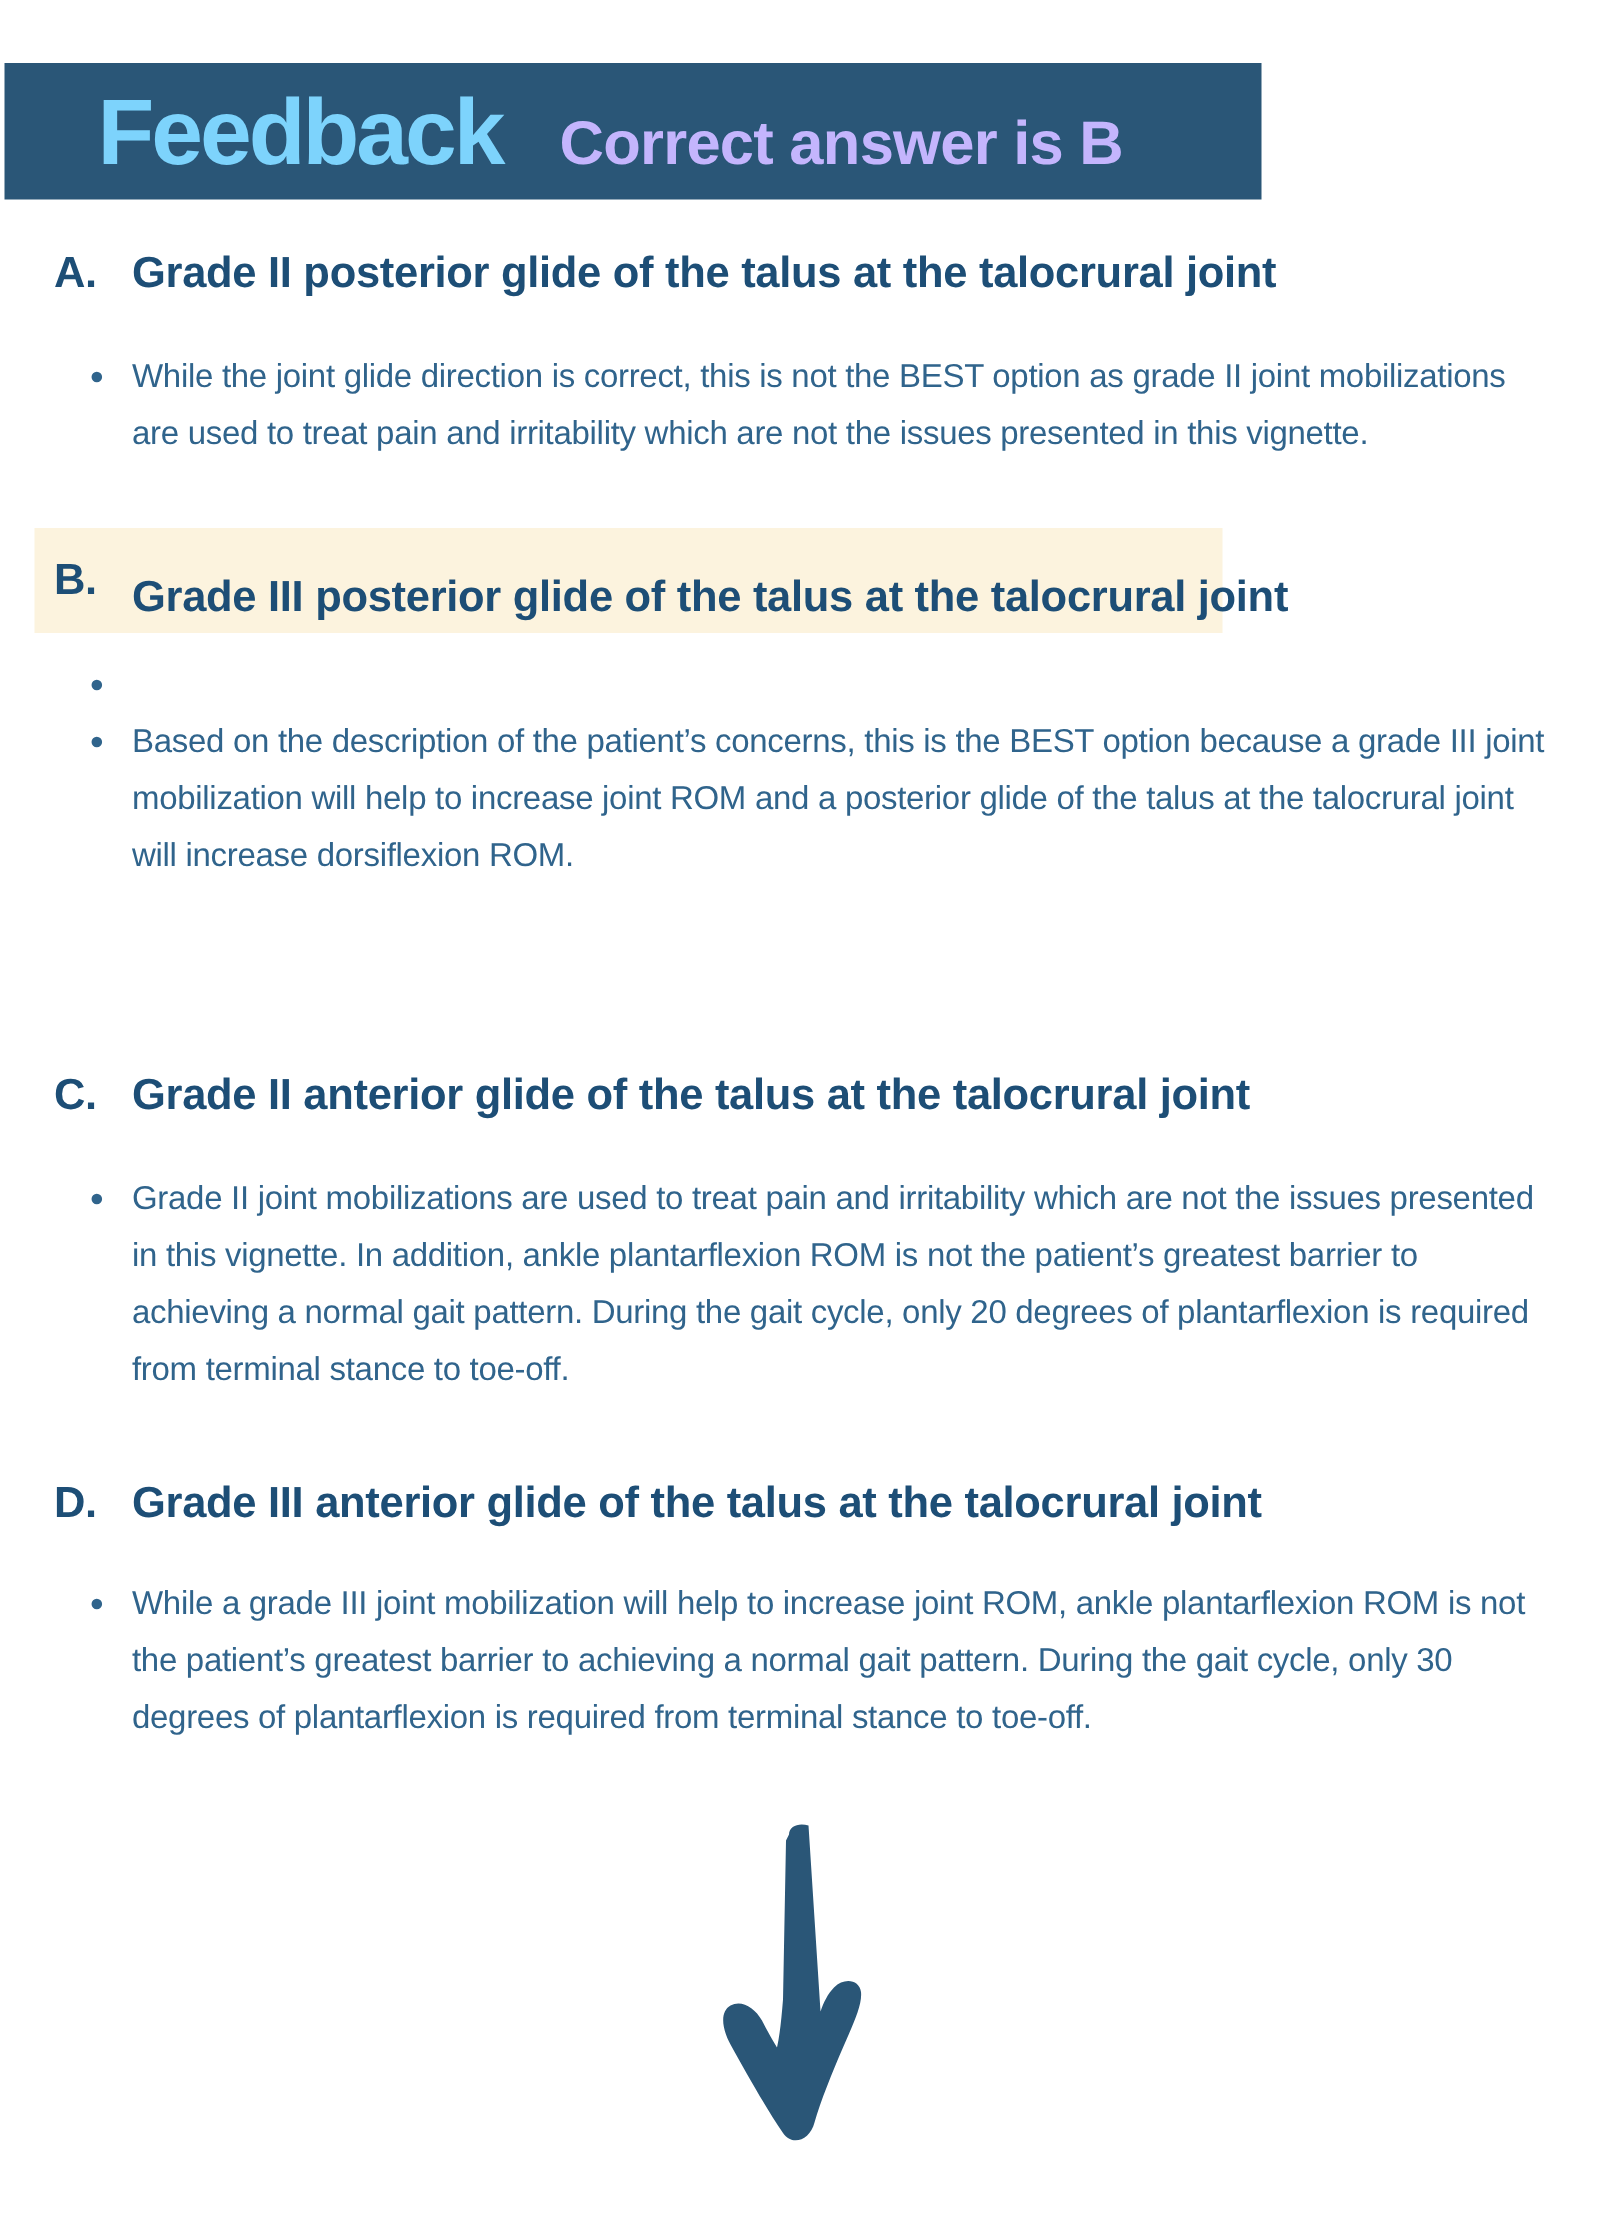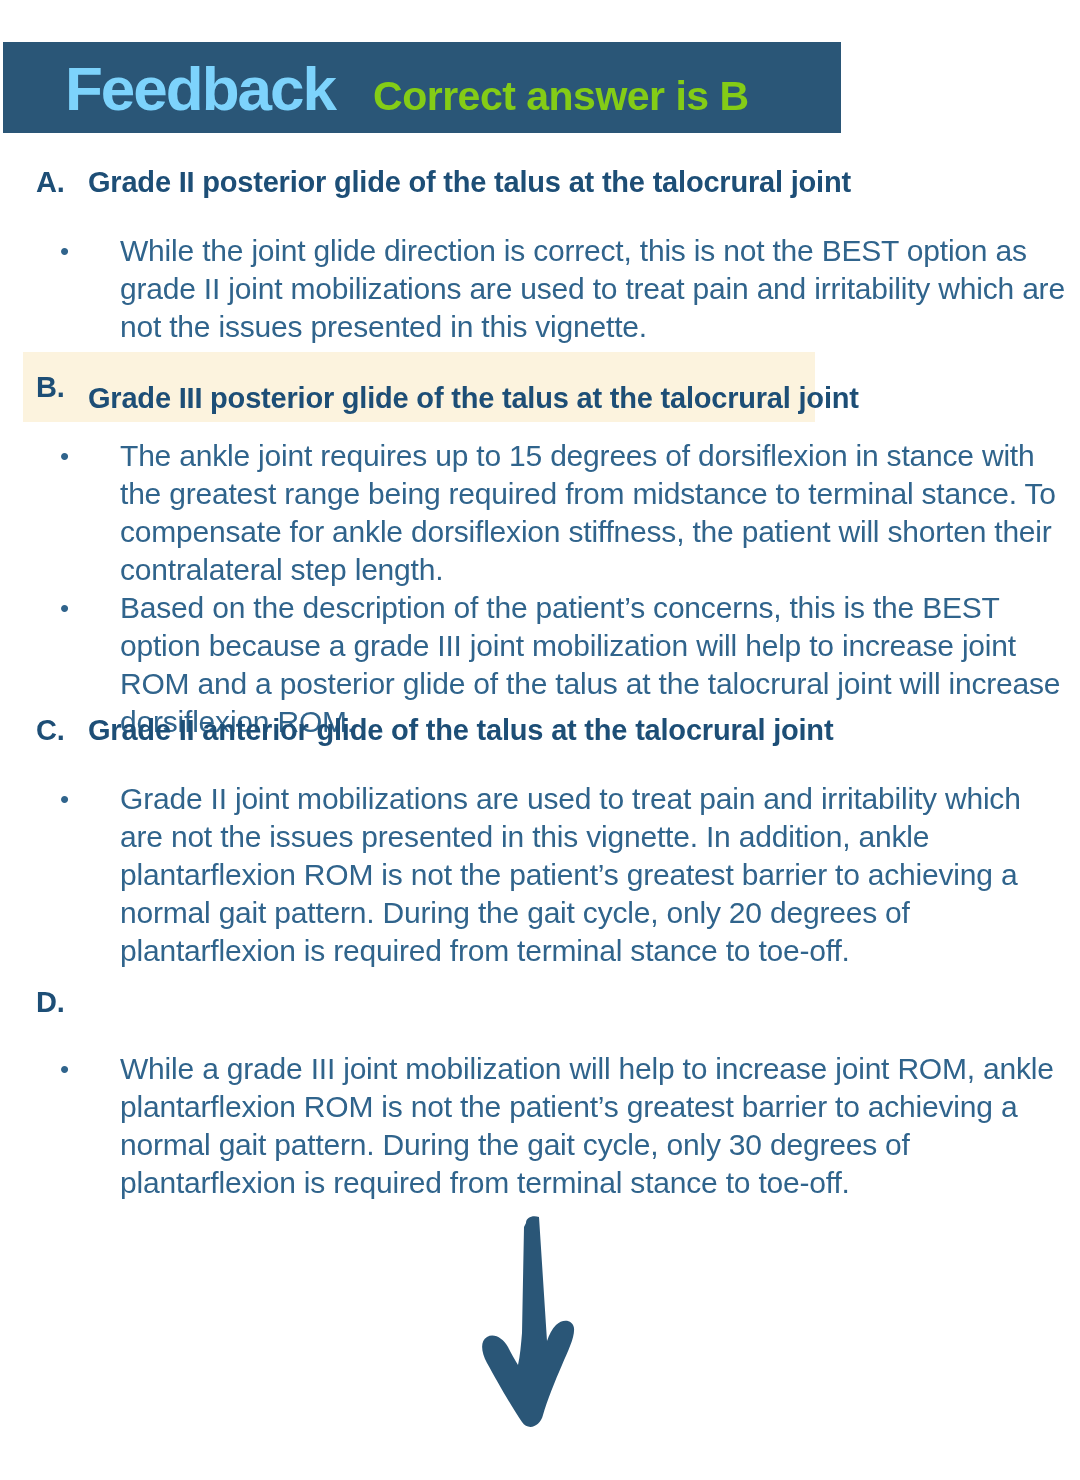--- a/index.html
+++ b/index.html
@@ -20,21 +20,21 @@
     line-height:94px;
     padding-left:62px;
     box-sizing:border-box;
   }
   .header-title{
     font-size:62px;font-weight:bold;letter-spacing:-2px;
     color:#7dd3fc;
   }
   .header-subtitle{
     font-size:41px;font-weight:bold;letter-spacing:-0.5px;
-    color:#84cc16;
+    color:#c4b5fd;
     margin-left:38px;
   }
 
   
   .option{position:absolute;left:0;top:0;width:1080px;}
   .opt-head{
     position:absolute;left:0;width:1080px;height:70px;line-height:70px;
     color:#1D4E76;font-weight:bold;font-size:29px;letter-spacing:-0.2px;
   }
   .opt-head .letter{position:absolute;left:36px;}
@@ -52,21 +52,21 @@
     display:flex;align-items:flex-start;
     padding-left:60px;
     color:#30648C;
   }
   li.bullet .dot{
     width:28px;flex:0 0 28px;
     font-size:26px;line-height:38px;
   }
   li.bullet .btext{
     width:950px;flex:0 0 950px;
-    font-size:30px;line-height:38px;letter-spacing:-0.2px;margin-left:32px;
+    font-size:22px;line-height:38px;letter-spacing:-0.2px;
   }
 
   
   .arrow-wrap{position:absolute;left:473px;top:1213px;width:115px;height:228px;}
   .arrow-wrap svg{display:block;width:115px;height:228px;}
 </style>
 </head>
 <body>
 
 <div class="header-band">
@@ -88,21 +88,20 @@
   </section>
 
   <section class="option">
     <div class="opt-head highlight" style="top: 352px;">
       <span class="letter">B.</span>
       <span class="title">Grade III posterior glide of the talus at the talocrural joint</span>
     </div>
     <ul class="bullets" style="top: 437px;">
         <li class="bullet">
           <span class="dot">•</span>
-          <span class="btext">The ankle joint requires up to 15 degrees of dorsiflexion in stance with the greatest range being required from midstance to terminal stance. To compensate for ankle dorsiflexion stiffness, the patient will shorten their contralateral step length.</span>
         </li>
         <li class="bullet">
           <span class="dot">•</span>
           <span class="btext">Based on the description of the patient’s concerns, this is the BEST option because a grade III joint mobilization will help to increase joint ROM and a posterior glide of the talus at the talocrural joint will increase dorsiflexion ROM.</span>
         </li>
       </ul>
   </section>
 
   <section class="option">
     <div class="opt-head" style="top: 695px;">
@@ -113,20 +112,21 @@
         <li class="bullet">
           <span class="dot">•</span>
           <span class="btext">Grade II joint mobilizations are used to treat pain and irritability which are not the issues presented in this vignette. In addition, ankle plantarflexion ROM is not the patient’s greatest barrier to achieving a normal gait pattern. During the gait cycle, only 20 degrees of plantarflexion is required from terminal stance to toe-off.</span>
         </li>
       </ul>
   </section>
 
   <section class="option">
     <div class="opt-head" style="top: 967px;">
       <span class="letter">D.</span>
+      <span class="title">Grade III anterior glide of the talus at the talocrural joint</span>
     </div>
     <ul class="bullets" style="top: 1050px;">
         <li class="bullet">
           <span class="dot">•</span>
           <span class="btext">While a grade III joint mobilization will help to increase joint ROM, ankle plantarflexion ROM is not the patient’s greatest barrier to achieving a normal gait pattern. During the gait cycle, only 30 degrees of plantarflexion is required from terminal stance to toe-off.</span>
         </li>
       </ul>
   </section>
 </div>
 

